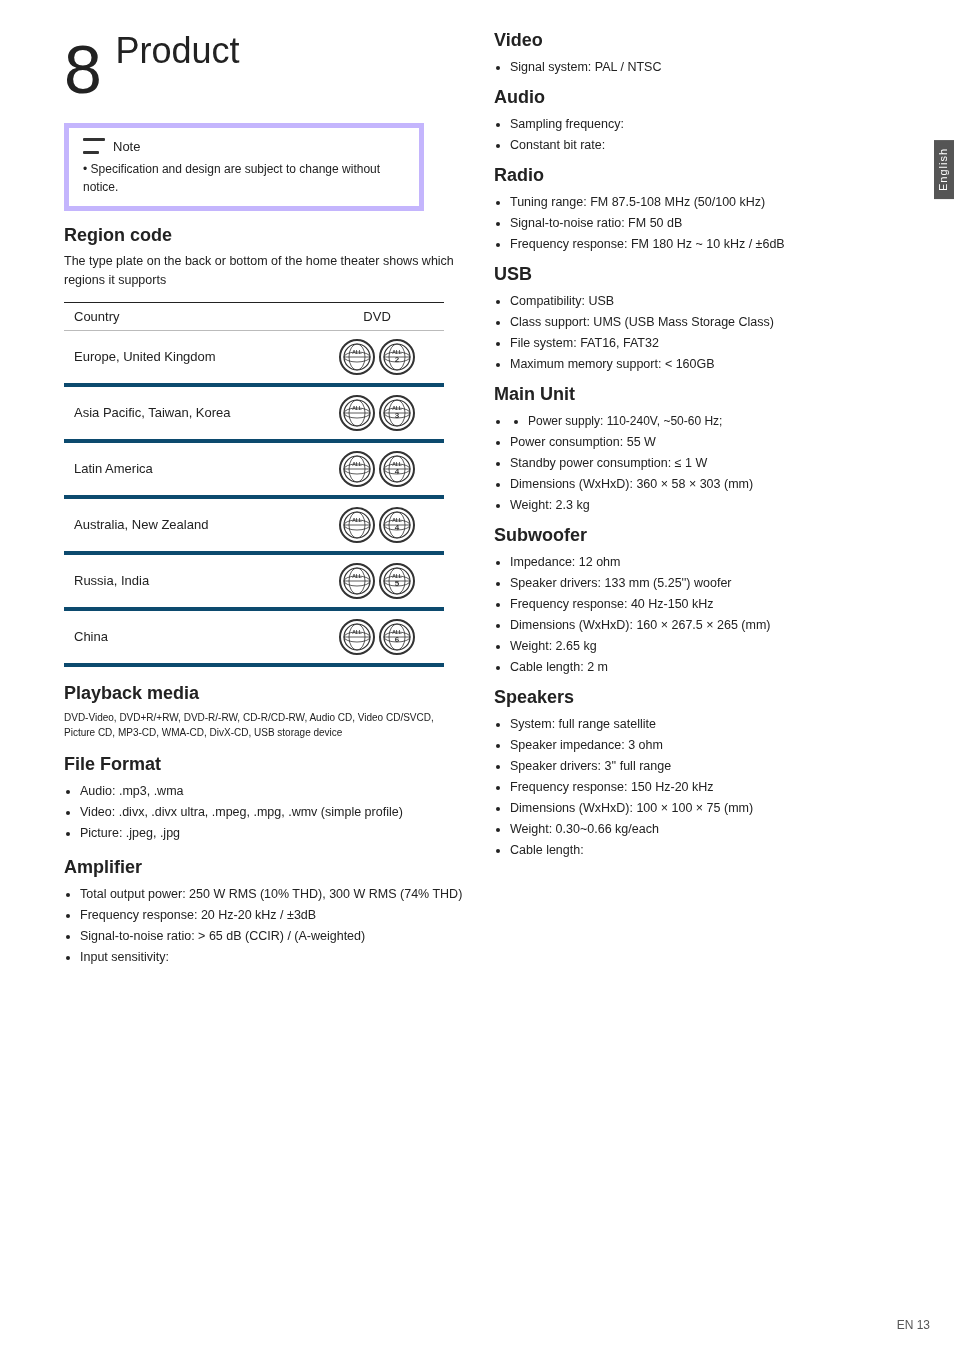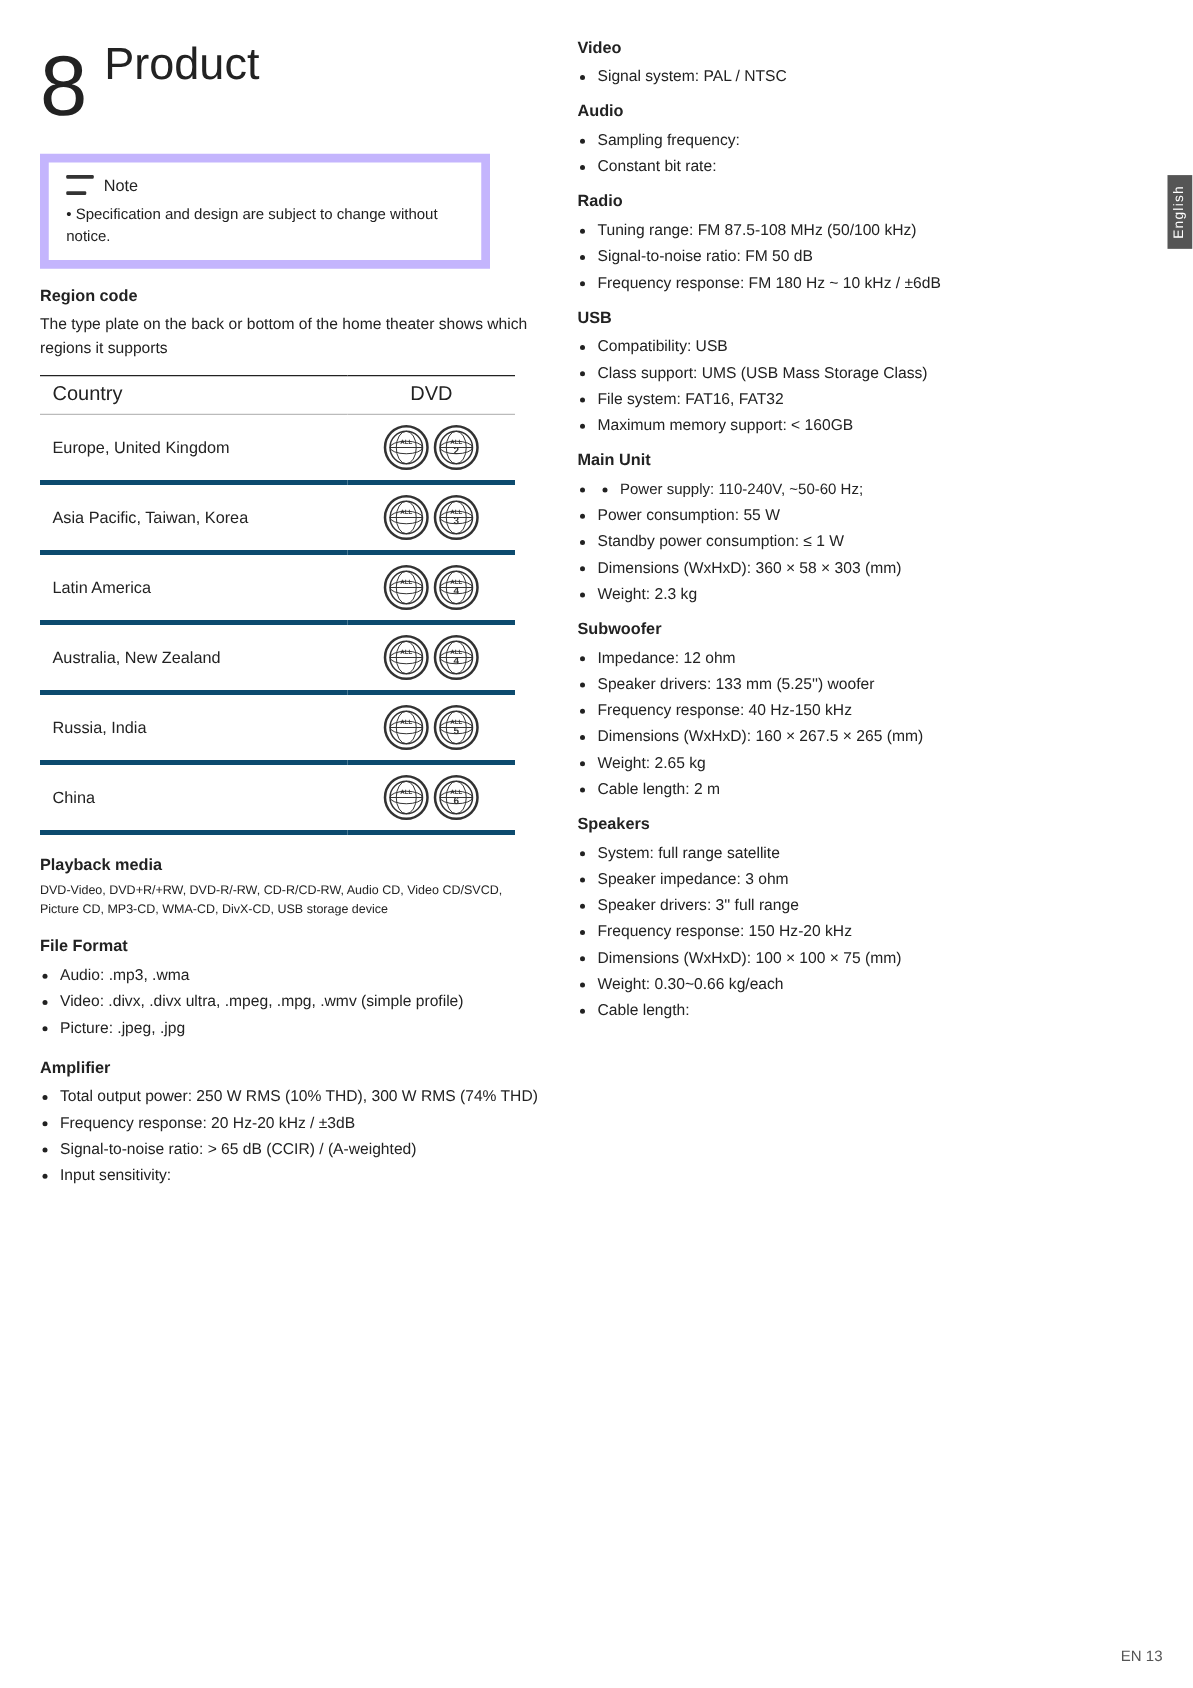--- a/index.html
+++ b/index.html
@@ -29,21 +29,21 @@
       writing-mode: vertical-rl;
       text-orientation: mixed;
       transform: rotate(180deg);
       padding: 8px 3px;
       letter-spacing: 1px;
       z-index: 10;
     }
     .main-content {
       display: flex;
       flex: 1;
-      padding: 30px 30px 30px 32px;
+      padding: 30px 30px 30px 64px;
     }
     .left-col {
       width: 420px;
       padding-right: 20px;
       flex-shrink: 0;
     }
     .right-col {
       flex: 1;
       padding-left: 10px;
     }
@@ -59,21 +59,21 @@
       margin-right: 10px;
       margin-top: 5px;
     }
     .chapter-title {
       display: inline-block;
       font-size: 36px;
       font-weight: 300;
       line-height: 1.15;
     }
     .note-box {
-      border: 7px solid #c4b5fd;
+      border: 5px solid #c4b5fd;
       padding: 10px 14px;
       margin-bottom: 4px;
       max-width: 360px;
     }
     .note-header {
       display: flex;
       align-items: center;
       margin-bottom: 6px;
     }
     .note-icon {
@@ -94,41 +94,41 @@
     .note-icon span:last-child { width: 16px; }
     .note-label {
       font-size: 13px;
       font-weight: normal;
     }
     .note-text {
       font-size: 12px;
       line-height: 1.5;
     }
     .section-title {
-      font-size: 13px;
+      font-size: 18px;
       font-weight: bold;
       margin-bottom: 6px;
       margin-top: 14px;
     }
     .region-text {
       font-size: 12.5px;
       line-height: 1.5;
       margin-bottom: 12px;
     }
     table.region-table {
       width: 100%;
       border-collapse: collapse;
       max-width: 380px;
       margin-bottom: 16px;
     }
     table.region-table th {
       border-top: 1.5px solid #222;
       border-bottom: 1px solid #bbb;
       padding: 6px 10px;
-      font-size: 16px;
+      font-size: 13px;
       font-weight: normal;
       text-align: left;
     }
     table.region-table th.dvd-col {
       text-align: center;
     }
     table.region-table td {
       padding: 8px 10px;
       border-bottom: 4px solid #0c4a6e;
       font-size: 13px;

